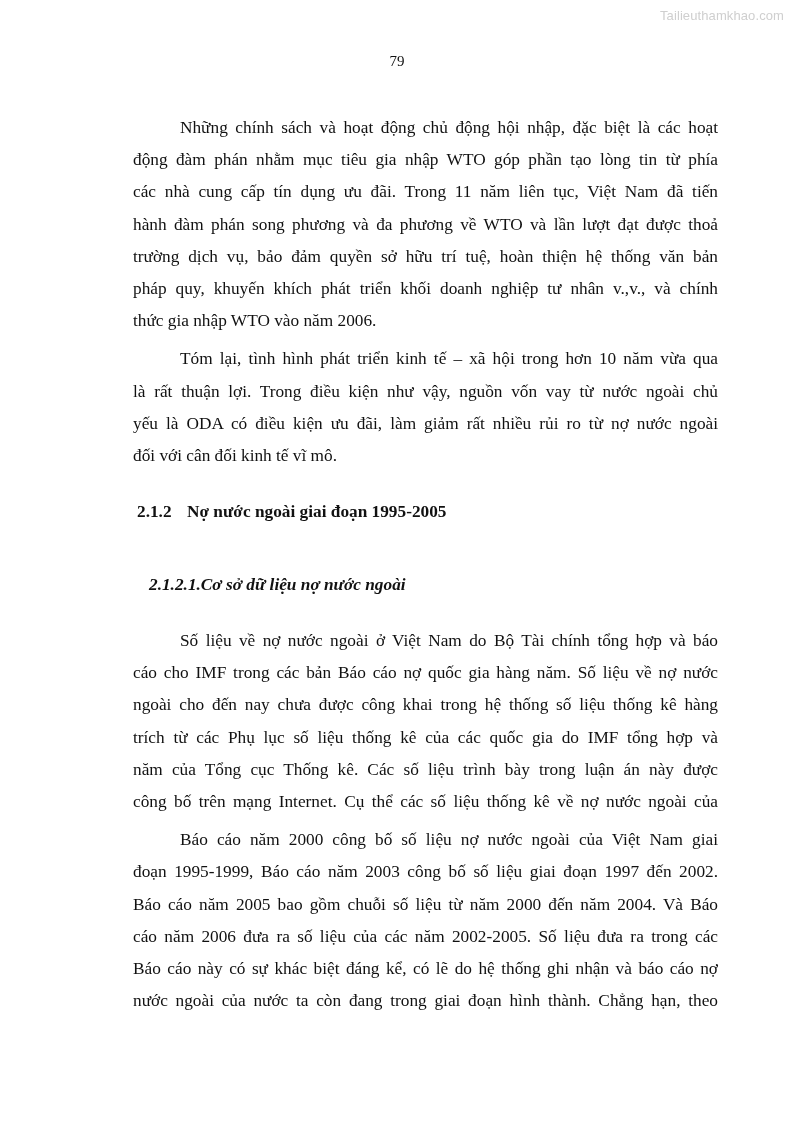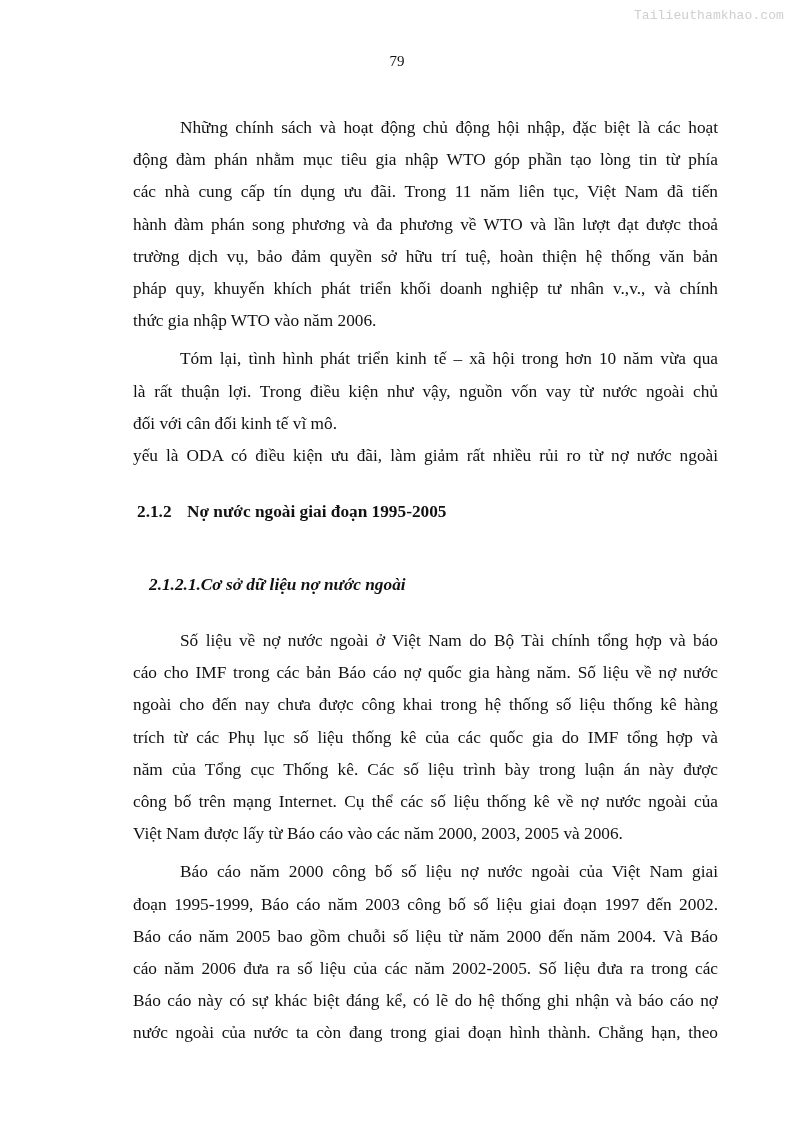--- a/index.html
+++ b/index.html
@@ -1,18 +1,18 @@
 <!DOCTYPE html>
 <html><head>
   <meta charset="utf-8">
   <style>
     html, body { margin: 0; padding: 0; background: #ffffff; }
     body { width: 794px; height: 1123px; position: relative; overflow: hidden;
            font-family: "Liberation Serif", "DejaVu Serif", serif; color: #111; }
-    .watermark { position: absolute; right: 10px; top: 8px; font-family: Liberation Mono, monospace;
+    .watermark { position: absolute; right: 10px; top: 8px; font-family: Liberation Sans, sans-serif;
                  font-size: 13px; color: #cfcfcf; letter-spacing: 0.1px; }
     .page-number { position: absolute; left: 0; width: 100%; top: 53px; text-align: center; font-size: 15px; font-family: Liberation Serif, serif; }
     .content { position: absolute; left: 133px; top: 112px; width: 585px; }
     .para { font-size: 17.3px; line-height: 32.2px; text-align: justify; margin: 0; }
     .line { display: block; text-align: justify; text-align-last: justify; white-space: nowrap; height: 32.2px; }
     .line.last { text-align-last: left; }
     .line.indent { padding-left: 47px; }
     .gap { height: 6px; }
     .h2 { font-weight: bold; font-size: 17.3px; margin: 4px; line-height: 32px; }
     .h2 .num { display: inline-block; width: 50px; }
@@ -34,22 +34,22 @@
     <span class="line">trường dịch vụ, bảo đảm quyền sở hữu trí tuệ, hoàn thiện hệ thống văn bản</span>
     <span class="line">pháp quy, khuyến khích phát triển khối doanh nghiệp tư nhân v.,v., và chính</span>
     <span class="line last">thức gia nhập WTO vào năm 2006.</span>
   </p>
 
   <div class="gap"></div>
 
   <p class="para">
     <span class="line indent">Tóm lại, tình hình phát triển kinh tế – xã hội trong hơn 10 năm vừa qua</span>
     <span class="line">là rất thuận lợi. Trong điều kiện như vậy, nguồn vốn vay từ nước ngoài chủ</span>
+    <span class="line">yếu là ODA có điều kiện ưu đãi, làm giảm rất nhiều rủi ro từ nợ nước ngoài</span>
     <span class="line last">đối với cân đối kinh tế vĩ mô.</span>
-    <span class="line">yếu là ODA có điều kiện ưu đãi, làm giảm rất nhiều rủi ro từ nợ nước ngoài</span>
   </p>
 
   <div style="height:20px"></div>
 
   <h2 class="h2">
     <span class="num">2.1.2</span><span>Nợ nước ngoài giai đoạn 1995-2005</span>
   </h2>
 
   <div style="height:21px"></div>
 
@@ -57,21 +57,20 @@
 
   <div style="height:8px"></div>
 
   <p class="para">
     <span class="line indent">Số liệu về nợ nước ngoài ở Việt Nam do Bộ Tài chính tổng hợp và báo</span>
     <span class="line">cáo cho IMF trong các bản Báo cáo nợ quốc gia hàng năm. Số liệu về nợ nước</span>
     <span class="line">ngoài cho đến nay chưa được công khai trong hệ thống số liệu thống kê hàng</span>
     <span class="line">trích từ các Phụ lục số liệu thống kê của các quốc gia do IMF tổng hợp và</span>
     <span class="line">năm của Tổng cục Thống kê. Các số liệu trình bày trong luận án này được</span>
     <span class="line">công bố trên mạng Internet. Cụ thể các số liệu thống kê về nợ nước ngoài của</span>
-    <span class="line last">Việt Nam được lấy từ Báo cáo vào các năm 2000, 2003, 2005 và 2006.</span>
   </p>
 
   <div class="gap"></div>
 
   <p class="para">
     <span class="line indent">Báo cáo năm 2000 công bố số liệu nợ nước ngoài của Việt Nam giai</span>
     <span class="line">đoạn 1995-1999, Báo cáo năm 2003 công bố số liệu giai đoạn 1997 đến 2002.</span>
     <span class="line">Báo cáo năm 2005 bao gồm chuỗi số liệu từ năm 2000 đến năm 2004. Và Báo</span>
     <span class="line">cáo năm 2006 đưa ra số liệu của các năm 2002-2005. Số liệu đưa ra trong các</span>
     <span class="line">Báo cáo này có sự khác biệt đáng kể, có lẽ do hệ thống ghi nhận và báo cáo nợ</span>

